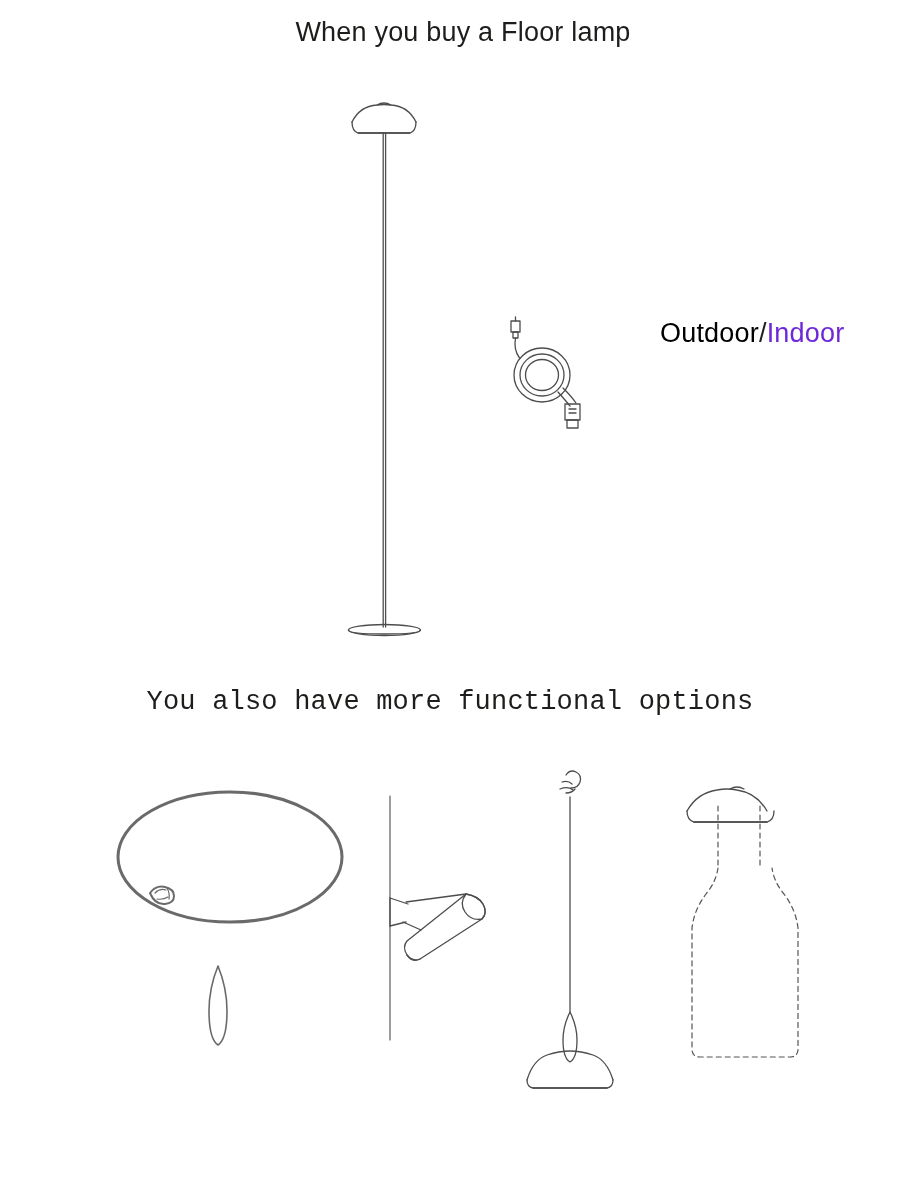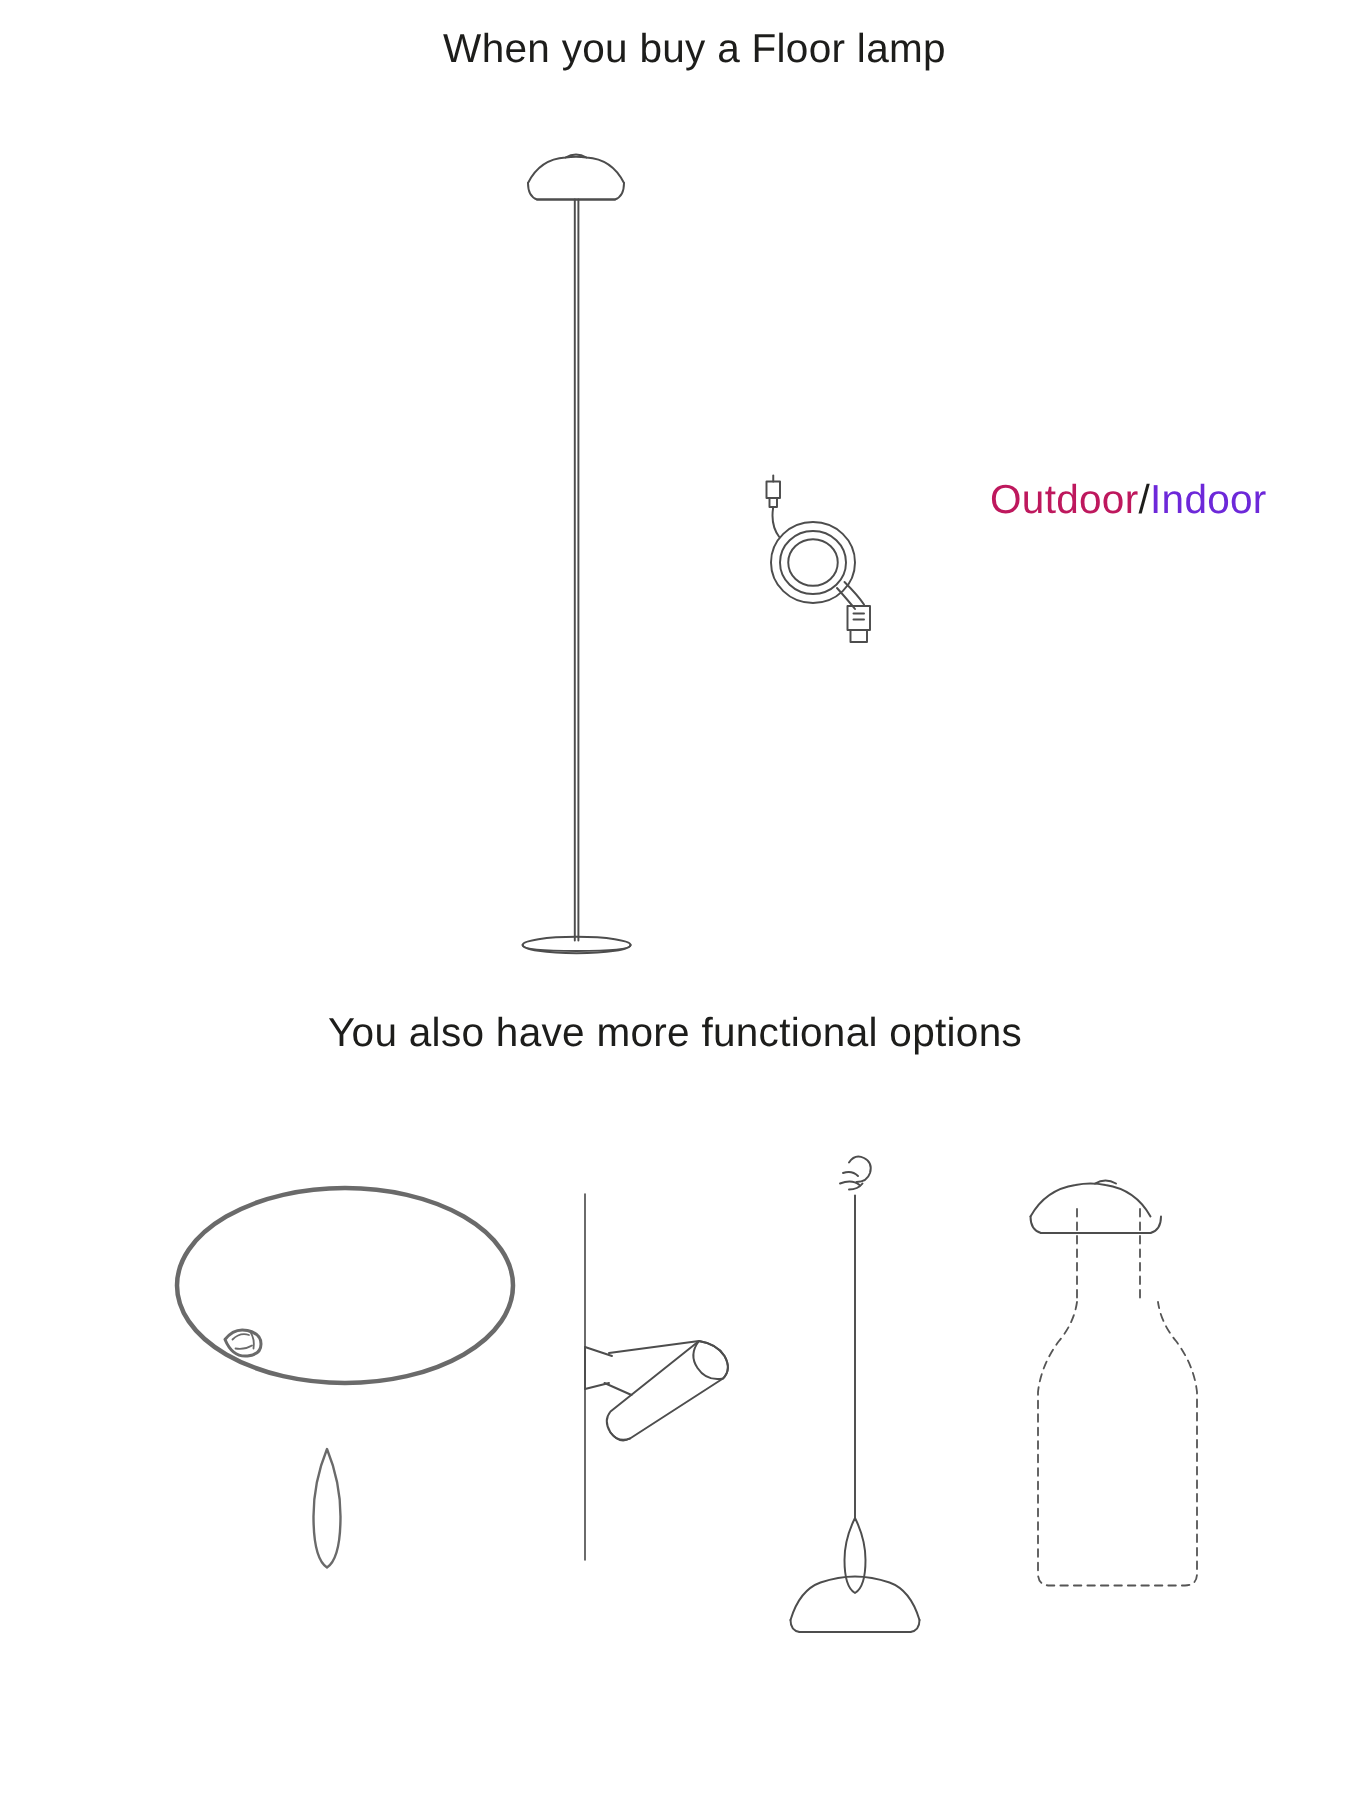--- a/index.html
+++ b/index.html
@@ -25,31 +25,31 @@
   .heading {
     position: absolute;
     width: 900px;
     text-align: center;
     font-size: 27px;
     font-weight: 400;
     letter-spacing: 0.2px;
     color: #1d1d1b;
   }
   #title-main { top: 17px; padding-left: 13px; }
-  #title-secondary { top: 673px; }
+  #title-secondary { top: 687px; font-family: Liberation Mono, monospace; }
 
   .label-outdoor-indoor {
     position: absolute;
     left: 660px;
     top: 318px;
     font-size: 27px;
     letter-spacing: 0.2px;
     white-space: nowrap;
   }
-  .label-outdoor-indoor .outdoor { color: #be185d; margin-top: 36px; }
+  .label-outdoor-indoor .outdoor { color: #000000; margin-top: 36px; }
   .label-outdoor-indoor .sep { color: #1d1d1b; }
   .label-outdoor-indoor .indoor { color: #6d28d9; }
 
   .svg-layer {
     position: absolute;
     left: 0; top: 0;
     width: 900px;
     height: 1200px;
     pointer-events: none;
   }

